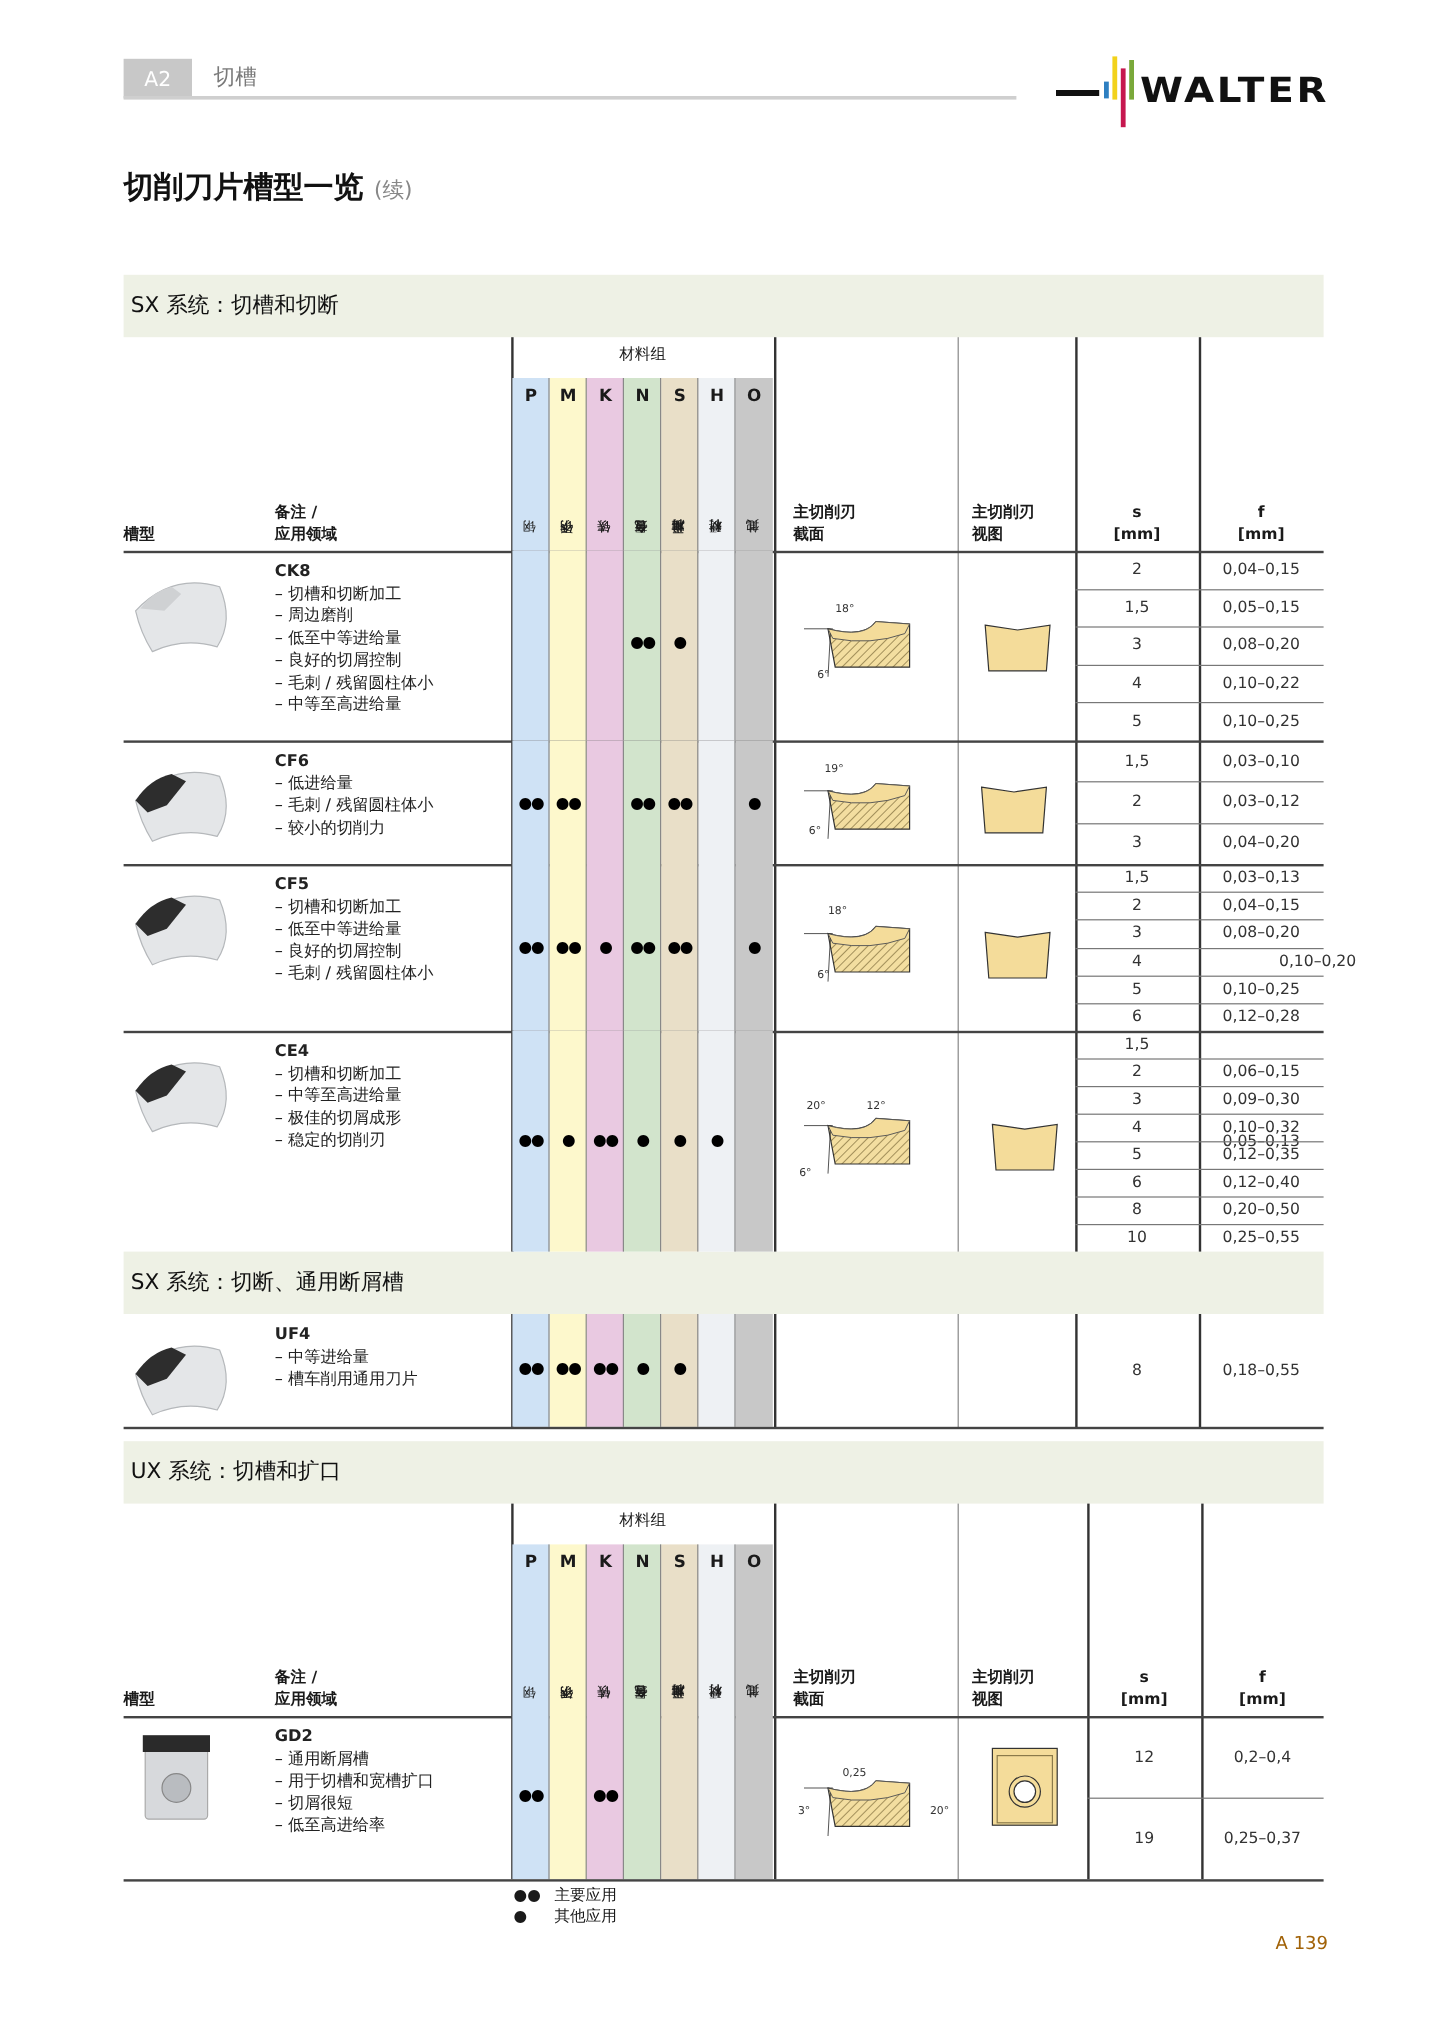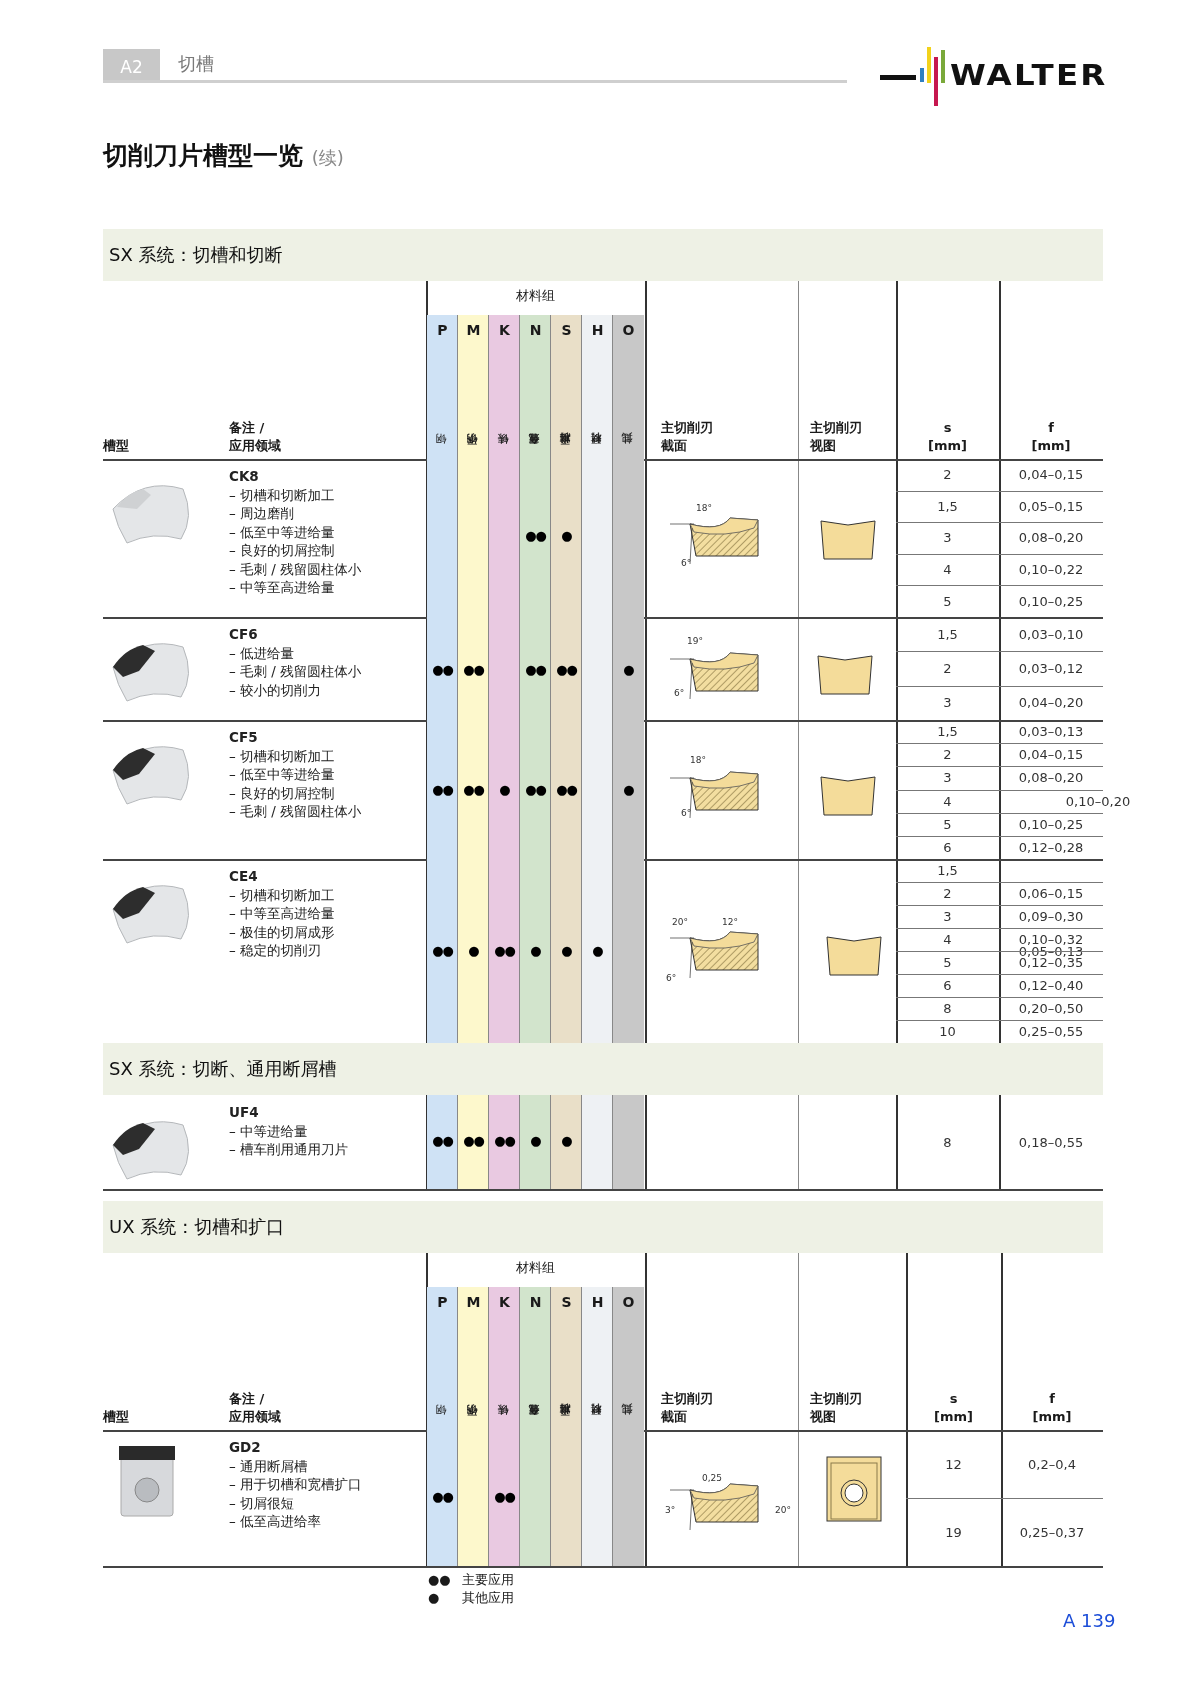--- a/index.html
+++ b/index.html
@@ -25,21 +25,21 @@
 .col{position:absolute}
 .mat-letter{position:absolute;width:31px;text-align:center;font-weight:bold;font-size:14px}
 .mat-name{position:absolute;width:31px;font-size:11px;writing-mode:vertical-rl;transform:rotate(180deg);display:flex;align-items:center;justify-content:flex-start}
 .hdr-txt{position:absolute;font-size:13px;line-height:18px;font-weight:bold}
 .cell-c{position:absolute;text-align:center;font-size:13px;display:flex;align-items:center;justify-content:center;color:#333}
 .desc{position:absolute;font-size:13.5px;line-height:18.5px;color:#222}
 .desc .code{font-weight:bold;color:#222}
 .dots{position:absolute;width:31px;text-align:center;font-size:13px;letter-spacing:-1px;color:#000}
 .insert{position:absolute;width:95px;height:80px}
 .legend{position:absolute;font-size:13px;line-height:18px}
-.pageno{position:absolute;left:1063px;top:1610px;font-size:18px;color:#1d4ed8}
+.pageno{position:absolute;left:1063px;top:1610px;font-size:15px;color:#a16207}
 </style>
 </head>
 <body>
 
 <div class="abs chap">A2</div>
 <div class="abs chap-title">切槽</div>
 <div class="abs hdr-line"></div>
 <div class="abs logo">
   <div class="dash"></div>
     <div class="b1"></div>

